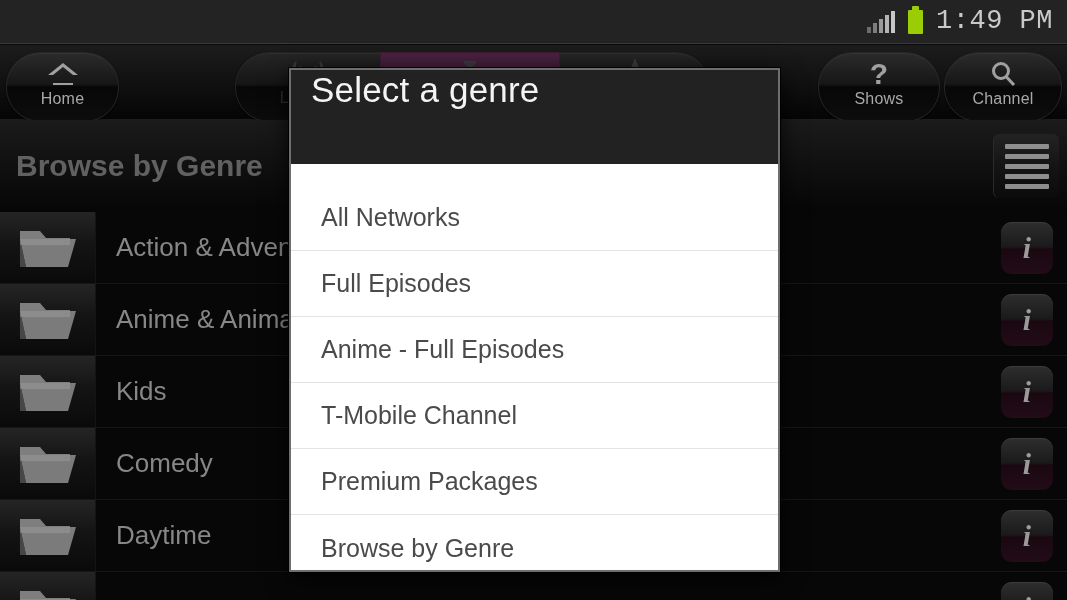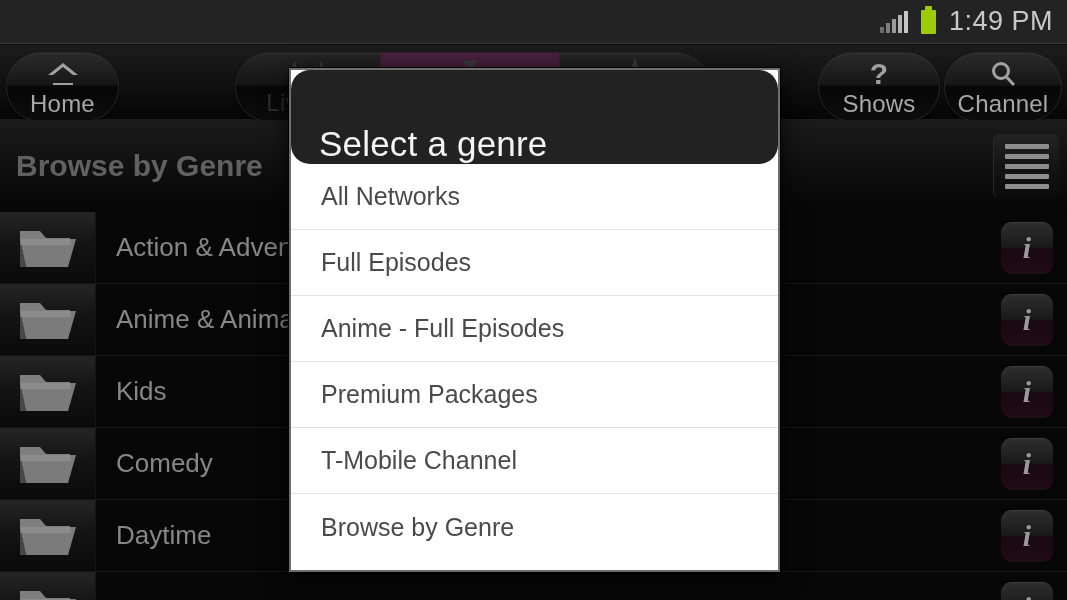--- a/index.html
+++ b/index.html
@@ -22,41 +22,41 @@
   .sb-icons { display:flex; align-items:center; gap:13px; }
   .signal { display:flex; align-items:flex-end; gap:2px; height:22px; }
   .signal i { display:block; width:4px; background:#9a9a9a; }
   .signal i:nth-child(1){ height:6px; background:#6c6c6c;}
   .signal i:nth-child(2){ height:10px; background:#7d7d7d;}
   .signal i:nth-child(3){ height:14px; background:#9a9a9a;}
   .signal i:nth-child(4){ height:18px; background:#b4b4b4;}
   .signal i:nth-child(5){ height:22px; background:#c6c6c6;}
   .battery { position:relative; width:15px; height:24px; background:#9ACD06; border-radius:1px; }
   .battery::before{ content:""; position:absolute; top:-4px; left:4px; width:7px; height:4px; background:#9ACD06; border-radius:1px 1px 0 0;}
-  .clock { color:#c9c9c9; font-size:27px; letter-spacing:0.5px; line-height:1; }
+  .clock { color:#c9c9c9; font-size:27px; letter-spacing:0.5px; line-height:1;font-family:Liberation Mono, monospace; }
 
   
   .topnav {
     position:absolute; left:0; top:45px; width:1067px; height:75px;
     background:linear-gradient(#1c1c1c 0%, #101010 55%, #050505 100%);
     border-bottom:1px solid #1d1d1d;
   }
   .navbtn {
     position:absolute; top:7px;
     display:flex; flex-direction:column; align-items:center; justify-content:flex-start;
     padding-top:6px;
     border-radius:34px;
     color:#9b9b9b;
   }
   .navbtn.pill {
     background:linear-gradient(#2b2b2b 0%, #161616 46%, #070707 50%, #0d0d0d 100%);
     border:1px solid #262626;
     box-shadow:0 1px 2px rgba(0,0,0,.7), inset 0 1px 0 rgba(255,255,255,.05);
   }
-  .navbtn .lbl { font-size:24px; letter-spacing:.2px; margin-top:1px; }
+  .navbtn .lbl { font-size:16px; letter-spacing:.2px; margin-top:1px; }
   .navbtn .ic { height:30px; display:flex; align-items:center; justify-content:center; }
 
   #nav-home   { left:6px;   width:113px; height:70px; }
   #nav-livetv { left:235px; width:145px; height:70px; border-radius:34px 0 0 34px;}
   #nav-tvshows{ left:380px; width:180px; height:70px; }
   #nav-tvshows.active{
     background:linear-gradient(#4a2140 0%,#3a1a33 46%,#150810 52%,#0d0509 100%);
     border:1px solid #3c1c34; border-radius:0;
   }
   #nav-favorites{ left:560px; width:150px; height:70px; border-radius:0 34px 34px 0;}
@@ -123,26 +123,25 @@
   .dialog {
     position:absolute; left:289px; top:68px; width:491px; height:504px;
     border:2px solid #6e6e6e;
     box-shadow:0 0 0 1px rgba(0,0,0,.9), 0 6px 22px rgba(0,0,0,.85);
     display:flex; flex-direction:column;
     background:#fff;
   }
   .dialog-head {
     height:94px; flex:0 0 94px;
     background:rgba(3,3,3,.88);
-    display:flex; align-items:flex-end;
-    padding-left:28px;
-    border-radius:19px;
+    display:flex; align-items:flex-start;
+    padding-left:20px;
   }
   .dialog-title { font-size:35px; color:#f4f4f4; letter-spacing:.2px; }
-  .dialog-body { flex:1; background:#fff; overflow:hidden; }
+  .dialog-body { flex:1; background:#fff; overflow:hidden;margin-top:21px; }
   .dlg-item {
     height:66px; display:flex; align-items:center;
     padding-left:30px;
     font-size:25px; color:#4a4a4a;
     border-bottom:1px solid #e3e3e3;
     background:#fff;
   }
   .dlg-item:last-child{ border-bottom:none; }
 </style>
 </head>
@@ -321,24 +320,24 @@
         <div class="dlg-item">
           <span>All Networks</span>
         </div>
         <div class="dlg-item">
           <span>Full Episodes</span>
         </div>
         <div class="dlg-item">
           <span>Anime - Full Episodes</span>
         </div>
         <div class="dlg-item">
+          <span>T-Mobile Channel</span>
+        </div>
+        <div class="dlg-item">
           <span>Premium Packages</span>
         </div>
         <div class="dlg-item">
-          <span>T-Mobile Channel</span>
-        </div>
-        <div class="dlg-item">
           <span>Browse by Genre</span>
         </div>
       </div>
   </div>
 
 </div>
 
 </body></html>

